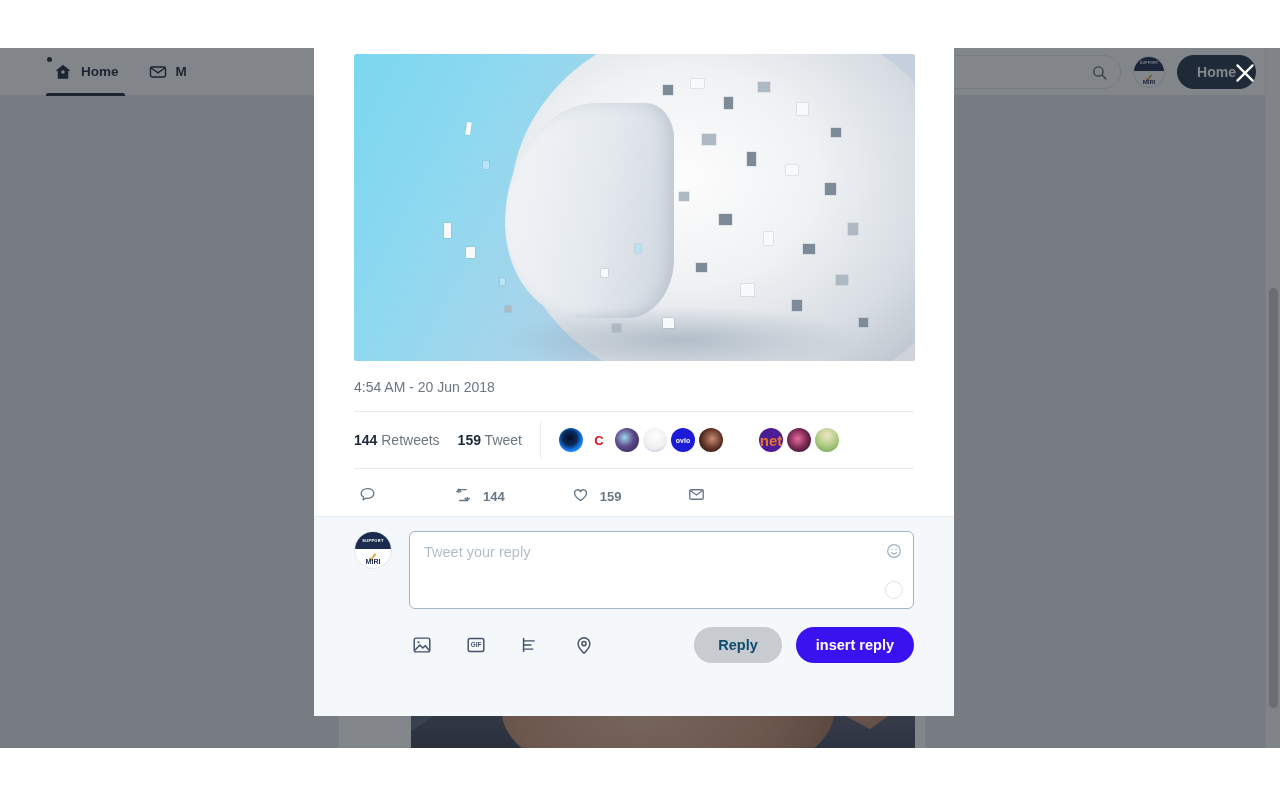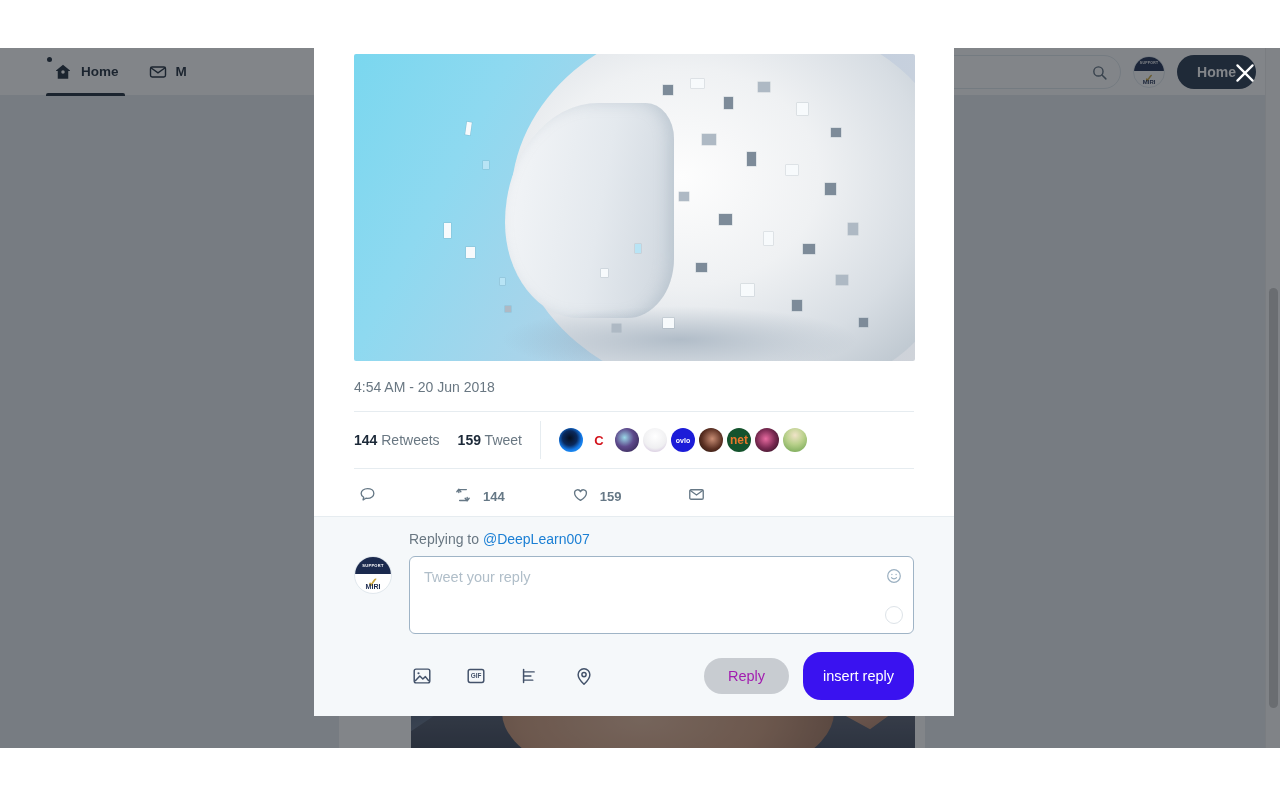--- a/index.html
+++ b/index.html
@@ -473,36 +473,36 @@
     align-items: center;
     justify-content: center;
   }
   #toolbar-spacer { flex: 1; }
 
   #reply-btn {
     height: 36px;
     padding: 0 24px;
     border-radius: 18px;
     background: #c8ccd1;
-    color: #a21caf;
+    color: #0c4a6e;
     font-size: 14.5px;
-    font-weight: normal;
+    font-weight: bold;
     border: none;
     cursor: default;
     font-family: "Liberation Sans", sans-serif;
     margin-right: 14px;
   }
   #insert-reply-btn {
-    height: 48px;
+    height: 36px;
     padding: 0 20px;
     border-radius: 18px;
     background: #3a12f0;
     color: #ffffff;
     font-size: 14.5px;
-    font-weight: normal;
+    font-weight: bold;
     border: none;
     cursor: pointer;
     font-family: "Liberation Sans", sans-serif;
   }
 </style>
 </head>
 <body>
 
 <div id="viewport">
 
@@ -633,21 +633,21 @@
           <span>Tweet</span>
         </div>
         <div id="stats-divider"></div>
         <div id="likers">
             <div class="liker" style="background: radial-gradient(circle at 45% 42%, rgb(6, 16, 33) 0%, rgb(10, 42, 94) 38%, rgb(20, 121, 232) 62%, rgb(55, 182, 255) 100%);"></div>
             <div class="liker" style="background: rgb(255, 255, 255); color: rgb(211, 19, 28); font-size: 13px;">C</div>
             <div class="liker" style="background: radial-gradient(circle at 40% 40%, rgb(154, 216, 232) 0%, rgb(94, 74, 140) 45%, rgb(42, 31, 69) 100%);"></div>
             <div class="liker" style="background: radial-gradient(circle at 50% 35%, rgb(255, 255, 255) 0%, rgb(239, 239, 241) 60%, rgb(201, 178, 214) 100%);"></div>
             <div class="liker" style="background: rgb(28, 28, 216); color: rgb(255, 255, 255); font-size: 7px;">ovlo</div>
             <div class="liker" style="background: radial-gradient(circle at 55% 45%, rgb(200, 141, 116) 0%, rgb(90, 47, 34) 55%, rgb(26, 13, 8) 100%);"></div>
-            <div class="liker" style="background: #14532d; color: rgb(232, 118, 42); font-size: 12px;">net</div>
+            <div class="liker" style="background: #4c1d95; color: rgb(232, 118, 42); font-size: 15px; margin-left: 32px;">net</div>
             <div class="liker" style="background: radial-gradient(circle at 45% 45%, rgb(232, 106, 160) 0%, rgb(122, 42, 82) 50%, rgb(29, 12, 22) 100%);"></div>
             <div class="liker" style="background: radial-gradient(circle at 50% 30%, rgb(240, 227, 200) 0%, rgb(184, 208, 138) 45%, rgb(106, 160, 76) 100%);"></div>
           </div>
       </div>
 
       <div id="actions-row">
         <div class="action">
           <span>
             <svg width="19" height="19" viewBox="0 0 24 24" fill="none" stroke="#667886" stroke-width="1.7">
               <path d="M12 4.5c-4.4 0-8 2.7-8 6.1 0 2 1.3 3.8 3.2 4.9l-.8 3.4 3.6-2.2c.6.1 1.3.2 2 .2 4.4 0 8-2.7 8-6.3S16.4 4.5 12 4.5z" stroke-linejoin="round"></path>
@@ -682,24 +682,20 @@
             <svg width="19" height="19" viewBox="0 0 24 24" fill="none" stroke="#667886" stroke-width="1.7">
               <rect x="3.5" y="6" width="17" height="12" rx="1.6"></rect>
               <path d="M4.2 7 12 12.6 19.8 7" stroke-linecap="round"></path>
             </svg>
           </span>
         </div>
       </div>
     </div>
 
     <div id="composer">
-      <div id="replying-to">
-        <span>Replying to</span>
-        <span class="handle">@DeepLearn007</span>
-      </div>
 
       <div id="compose-row">
         <div id="compose-avatar" class="miri">
           <div class="top">
             <span style="font-size:4px">SUPPORT</span>
           </div>
           <div class="chk" style="font-size:13px">✓</div>
           <div class="name" style="font-size:7px">MIRI</div>
         </div>
 

